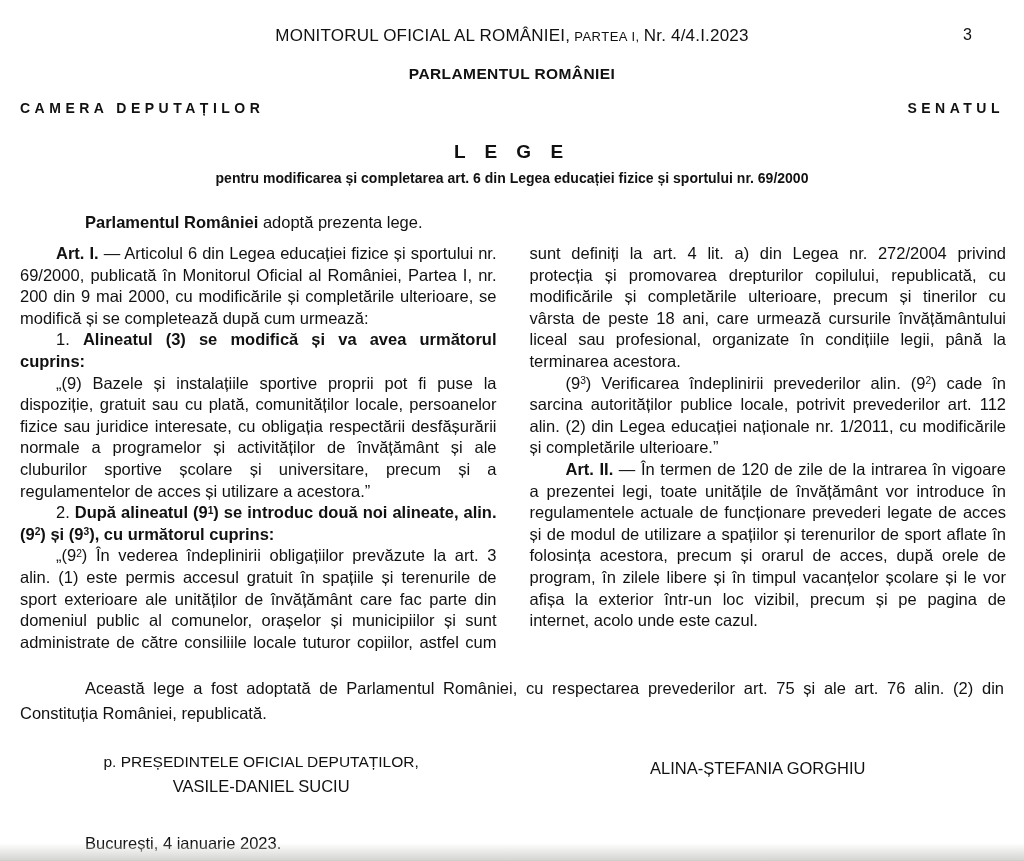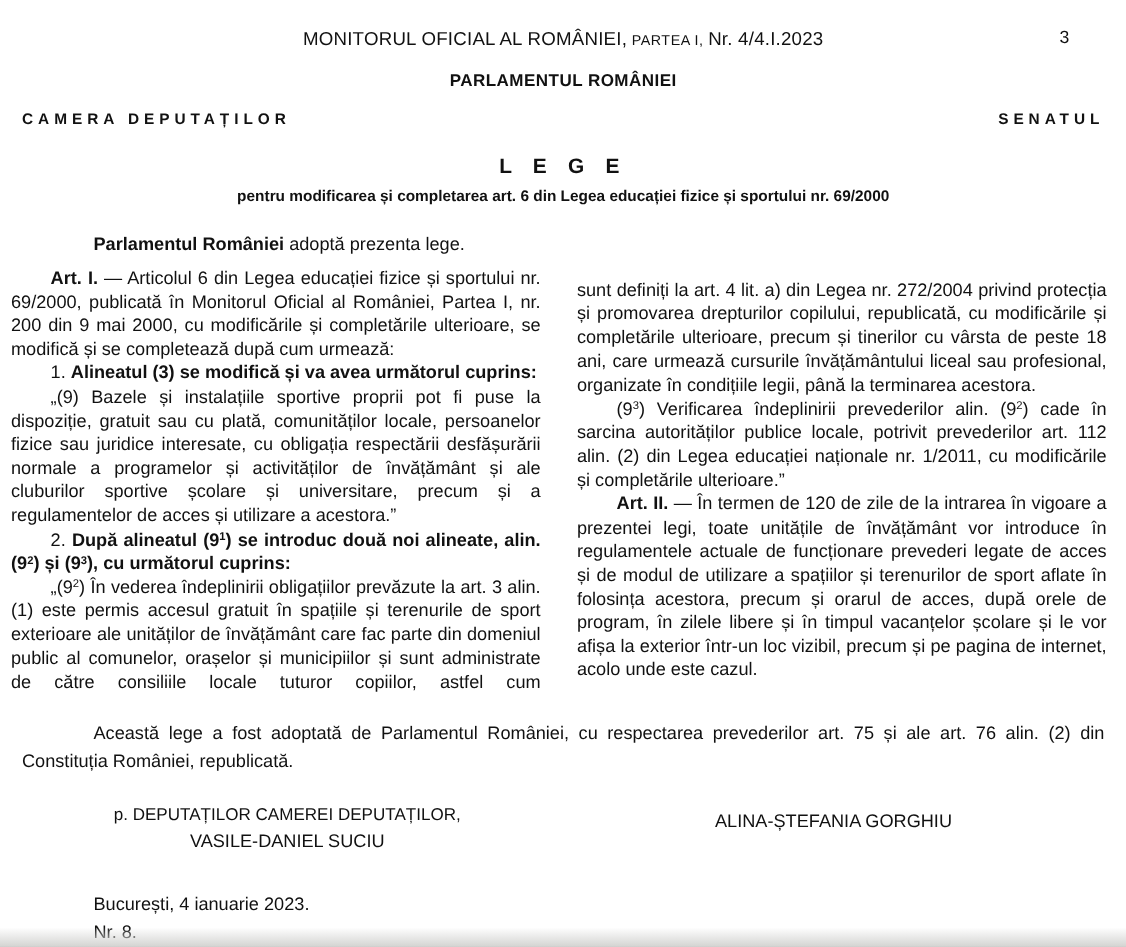--- a/index.html
+++ b/index.html
@@ -71,22 +71,21 @@
   .enactment {
     margin: 27px 20px 0 20px;
     font-size: 16.5px;
     text-indent: 65px;
   }
 
   
   .columns {
     display: flex;
     gap: 33px;
-    margin: 11px 18px 0 10px;
-    align-items: center;
+    margin: 11px 18px 0 20px;
   }
   .col {
     flex: 1 1 0;
     font-size: 16.5px;
     line-height: 21.6px;
     text-align: justify;
   }
   .col p { margin: 0; }
   .col p.ind { text-indent: 36px; }
   .col p.jl { text-align-last: justify; }
@@ -159,21 +158,21 @@
       <p class=""><span>sunt definiți la art. 4 lit. a) din Legea nr. 272/2004 privind protecția și promovarea drepturilor copilului, republicată, cu modificările și completările ulterioare, precum și tinerilor cu vârsta de peste 18 ani, care urmează cursurile învățământului liceal sau profesional, organizate în condițiile legii, până la terminarea acestora.</span></p>
       <p class="ind"><span>(9</span><sup class="su">3</sup><span>) Verificarea îndeplinirii prevederilor alin. (9</span><sup class="su">2</sup><span>) cade în sarcina autorităților publice locale, potrivit prevederilor art. 112 alin. (2) din Legea educației naționale nr. 1/2011, cu modificările și completările ulterioare.”</span></p>
       <p class="ind"><span class="b">Art. II.</span><span> — În termen de 120 de zile de la intrarea în vigoare a prezentei legi, toate unitățile de învățământ vor introduce în regulamentele actuale de funcționare prevederi legate de acces și de modul de utilizare a spațiilor și terenurilor de sport aflate în folosința acestora, precum și orarul de acces, după orele de program, în zilele libere și în timpul vacanțelor școlare și le vor afișa la exterior într-un loc vizibil, precum și pe pagina de internet, acolo unde este cazul.</span></p>
     </div>
 </div>
 
 <p class="adoption">Această lege a fost adoptată de Parlamentul României, cu respectarea prevederilor art. 75 și ale art. 76 alin. (2) din Constituția României, republicată.</p>
 
 <div class="signatures">
   <div class="sig-block sig-left">
-    <div class="sig-title">p. DEPUTAȚILOR CAMEREI DEPUTAȚILOR,</div>
+    <div class="sig-title">p. PREȘEDINTELE OFICIAL DEPUTAȚILOR,</div>
     <div class="sig-name">VASILE-DANIEL SUCIU</div>
   </div>
   <div class="sig-block sig-right">
     <div class="sig-name">ALINA-ȘTEFANIA GORGHIU</div>
   </div>
 </div>
 
 <div class="footer">
   <div>București, 4 ianuarie 2023.</div>
   <div>Nr. 8.</div>

